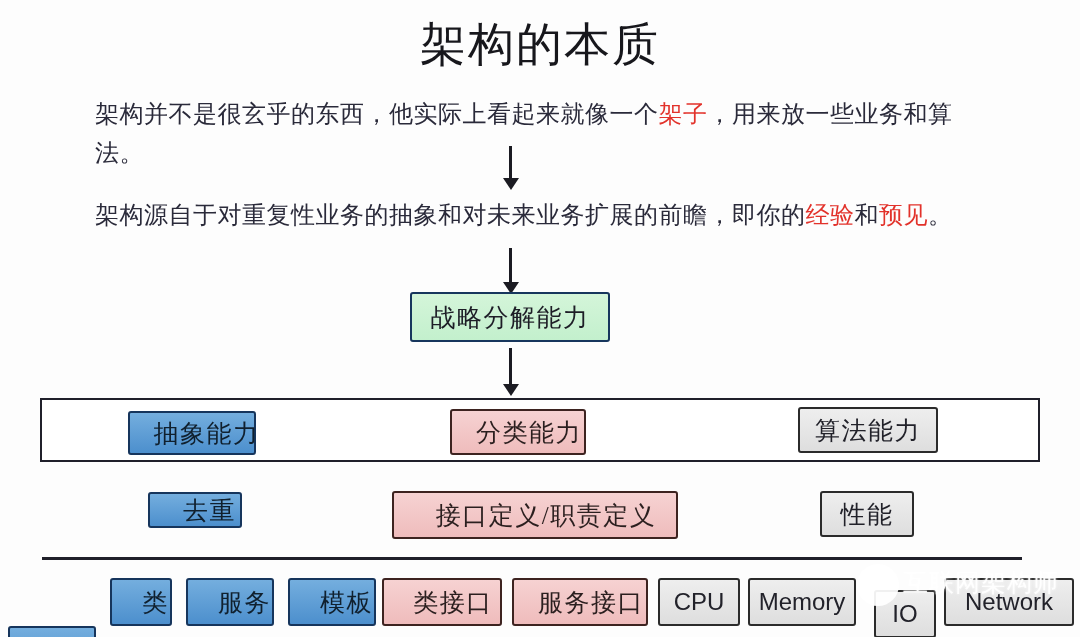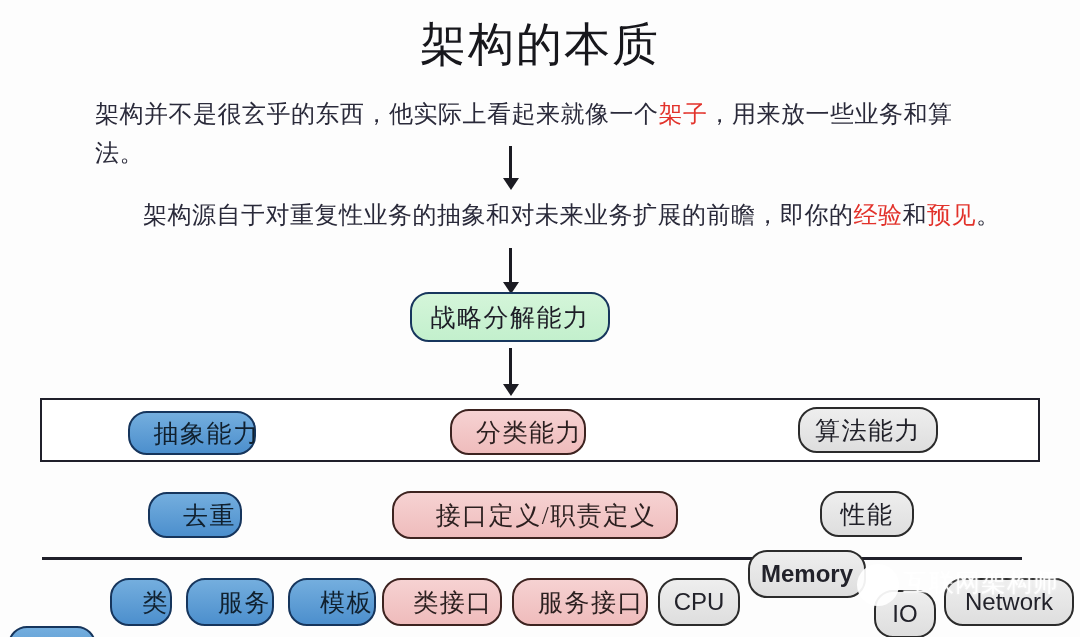--- a/index.html
+++ b/index.html
@@ -37,21 +37,21 @@
   .para {
     position: absolute;
     font-size: 24px;
     line-height: 39px;
     color: #2a2a3a;
     font-family: "Liberation Serif", "DejaVu Serif", serif;
     letter-spacing: 0.5px;
   }
   .para .hl { color: #e2322b; }
   #para1 { left: 95px; top: 95px; width: 880px; }
-  #para2 { left: 95px; top: 196px; width: 880px; margin-left: 48px; }
+  #para2 { left: 95px; top: 196px; width: 880px; }
 
   
   .arrow {
     position: absolute;
     width: 3px;
     background: #1b1b22;
   }
   .arrow::after {
     content: "";
     position: absolute;
@@ -66,21 +66,21 @@
   #arrow1 { left: 509px; top: 146px; height: 34px; }
   #arrow2 { left: 509px; top: 248px; height: 36px; }
   #arrow3 { left: 509px; top: 348px; height: 38px; }
 
   
   .node {
     position: absolute;
     display: flex;
     align-items: center;
     justify-content: center;
-    border-radius: 19px;
+    border-radius: 3px;
     font-size: 25px;
     letter-spacing: 1.5px;
     color: #1d1d26;
     font-family: "Liberation Serif", "DejaVu Serif", serif;
     white-space: nowrap;
     box-sizing: border-box;
   }
   .node.green {
     background: linear-gradient(180deg,#d4f5d9 0%, #c3f0cd 100%);
     border: 2px solid #17365d;
@@ -180,21 +180,21 @@
   <div class="arrow" id="arrow3"></div>
 
   <div id="capability-band"></div>
 
   <div class="node blue" style="left:128px; top:411px; width:128px; height:44px;">抽象能力</div>
 
   <div class="node pink" style="left:450px; top:409px; width:136px; height:46px;">分类能力</div>
 
   <div class="node gray" style="left:798px; top:407px; width:140px; height:46px;">算法能力</div>
 
-  <div class="node blue" style="left:148px; top:492px; width:94px; height:46px;">去重</div>
+  <div class="node blue" style="left:148px; top:492px; width:94px; height:36px;">去重</div>
 
   <div class="node pink" style="left:392px; top:491px; width:286px; height:48px;">接口定义/职责定义</div>
 
   <div class="node gray" style="left:820px; top:491px; width:94px; height:46px;">性能</div>
 
   <div id="divider"></div>
 
   <div class="node blue" style="left:8px; top:578px; width:88px; height:48px;margin-top:48px;">函数</div>
 
   <div class="node blue" style="left:110px; top:578px; width:62px; height:48px;">类</div>
@@ -202,21 +202,21 @@
   <div class="node blue" style="left:186px; top:578px; width:88px; height:48px;">服务</div>
 
   <div class="node blue" style="left:288px; top:578px; width:88px; height:48px;">模板</div>
 
   <div class="node pink" style="left:382px; top:578px; width:120px; height:48px;">类接口</div>
 
   <div class="node pink" style="left:512px; top:578px; width:136px; height:48px;">服务接口</div>
 
   <div class="node gray latin" style="left:658px; top:578px; width:82px; height:48px;">CPU</div>
 
-  <div class="node gray latin" style="left:748px; top:550px; width:118px; height:48px;font-weight:bold;">Memory</div>
+  <div class="node gray latin" style="left:748px; top:578px; width:108px; height:48px;">Memory</div>
 
   <div class="node gray latin" style="left:874px; top:590px; width:62px; height:48px;">IO</div>
 
   <div class="node gray latin" style="left:944px; top:578px; width:130px; height:48px;text-align:right;">Network</div>
 
   <div id="watermark">
     <div class="wm-logo"></div>
     <div class="wm-text">互联网架构师</div>
   </div>
 

